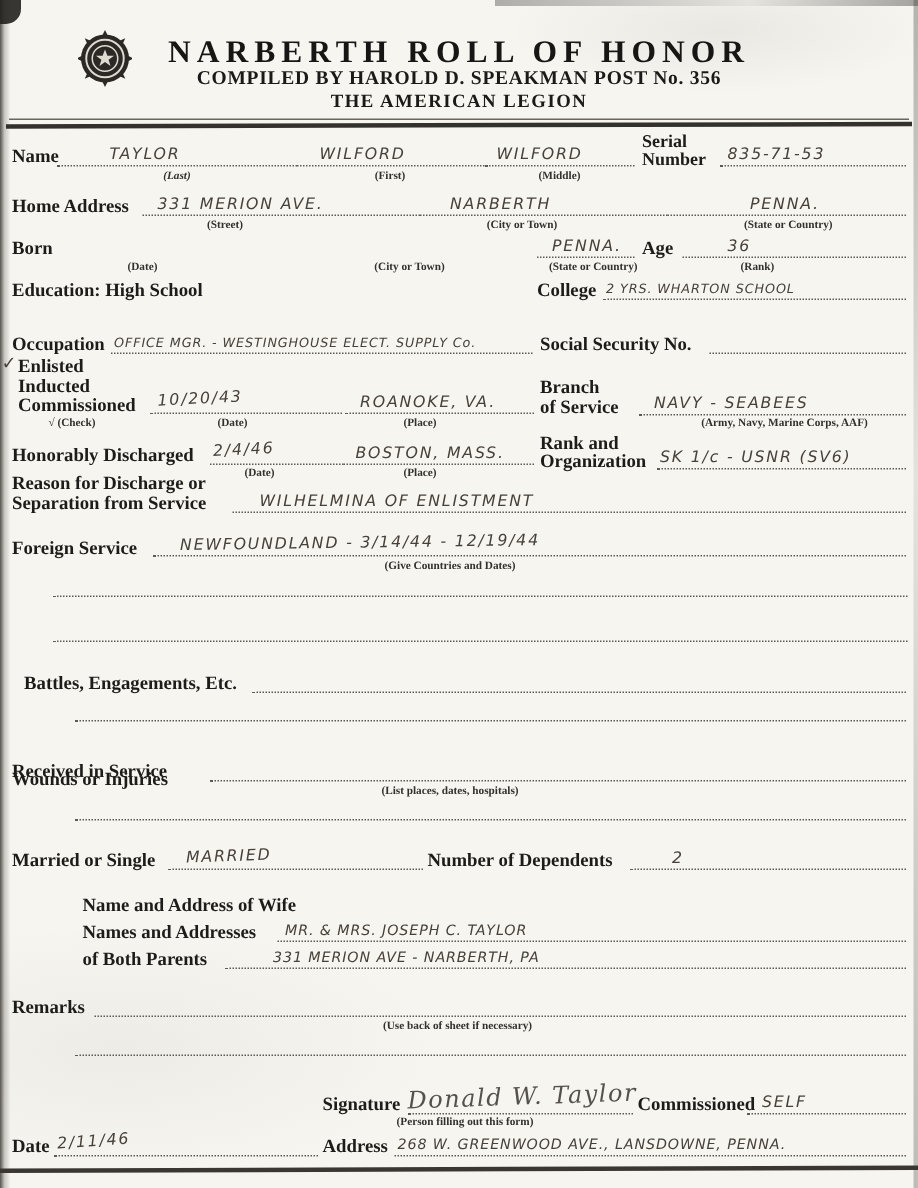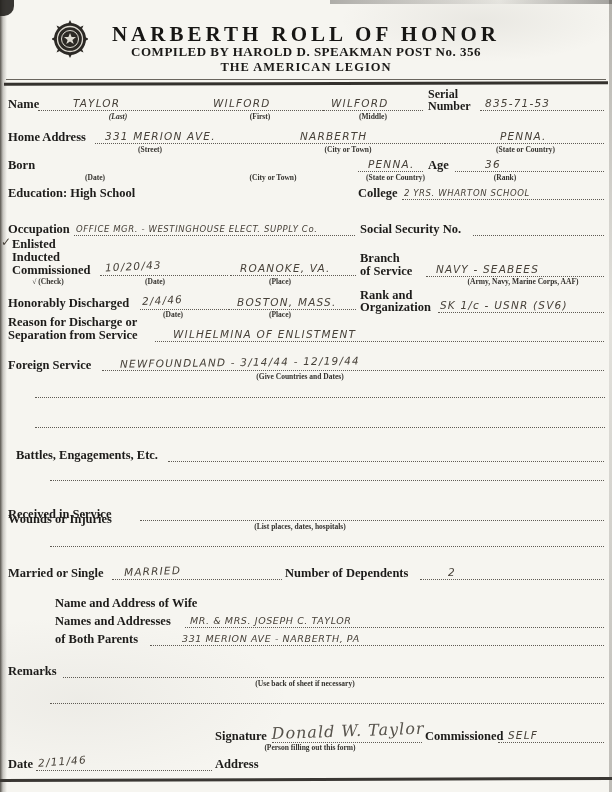--- a/index.html
+++ b/index.html
@@ -230,15 +230,18 @@
   <div class="fld" style="left:498px;top:728px;width:106px;">
       <span class="hw" style="left:10px;">SELF</span>
     </div>
   <div class="cap" style="left:240px;top:744px;width:140px;">(Person filling out this form)</div>
 
   <div class="lbl" style="left:8px;top:757px;">Date</div>
   <div class="fld" style="left:36px;top:756px;width:176px;">
       <span class="hw" style="left:2px;bottom:3px;transform:rotate(-4deg);">2/11/46</span>
     </div>
   <div class="lbl" style="left:215px;top:757px;">Address</div>
+  <div class="fld" style="left:263px;top:756px;width:341px;">
+      <span class="hw hw-sm" style="left:2px;font-size:9.5px;">268  W. GREENWOOD AVE.,  LANSDOWNE,  PENNA.</span>
+    </div>
 
   <div class="bottom-rule"></div>
 </div>
 
 </body></html>

